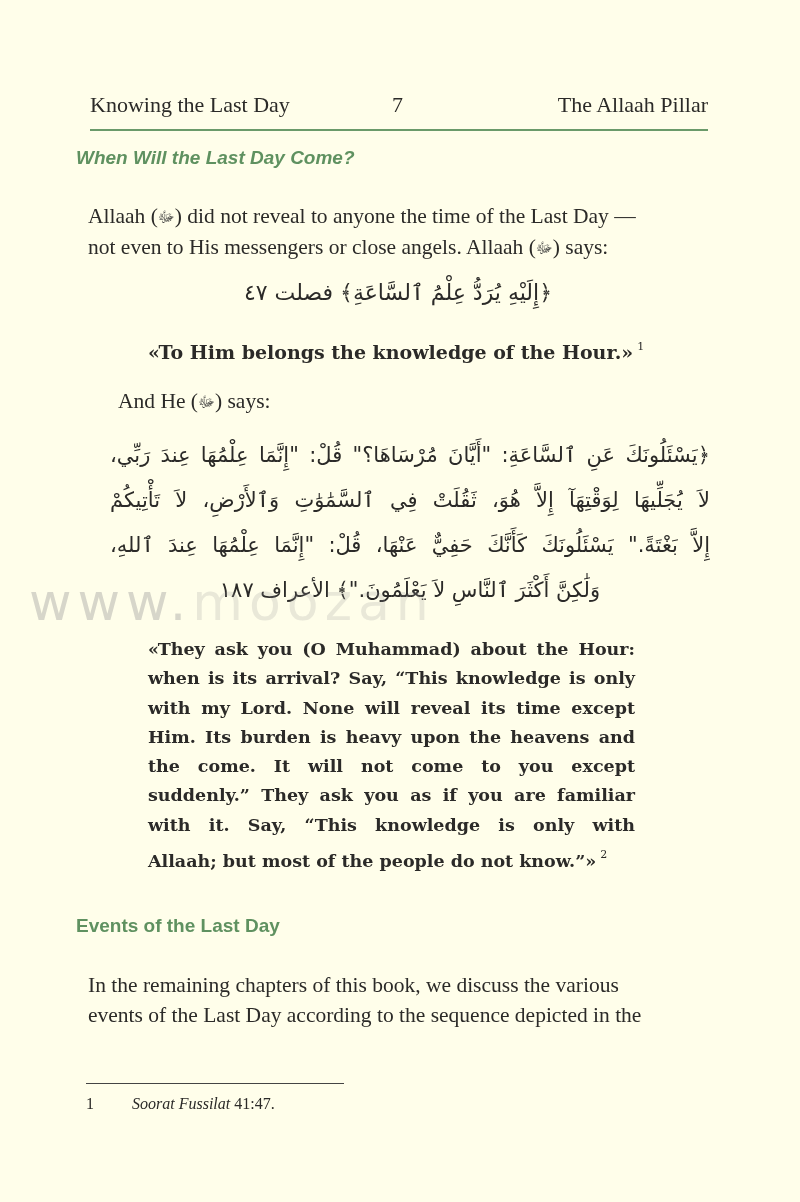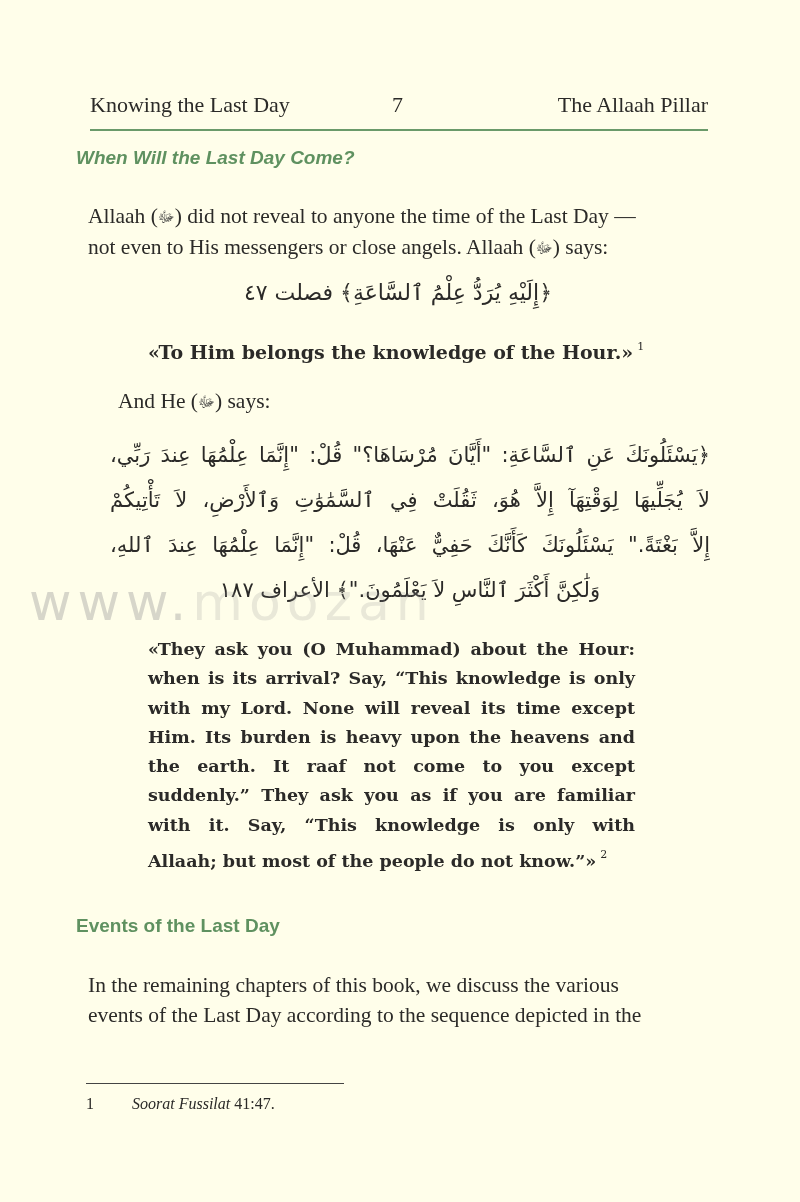--- a/index.html
+++ b/index.html
@@ -139,21 +139,21 @@
   <div class="watermark">
     <span>www.</span>
     <span style="opacity:0.55">moozan</span>
   </div>
 
   <div class="q2">
     <span class="qline">«They ask you (O Muhammad) about the Hour:</span>
     <span class="qline">when is its arrival? Say, “This knowledge is only</span>
     <span class="qline">with my Lord. None will reveal its time except</span>
     <span class="qline">Him. Its burden is heavy upon the heavens and</span>
-    <span class="qline">the earth. It raaf not come to you except</span>
+    <span class="qline">the come. It will not come to you except</span>
     <span class="qline">suddenly.” They ask you as if you are familiar</span>
     <span class="qline">with it. Say, “This knowledge is only with</span>
     <span class="qline last"><span>Allaah; but most of the people do not know.”»</span><sup class="fn">2</sup></span>
   </div>
 
   <div class="section-heading h2">Events of the Last Day</div>
 
   <div class="para p3">
     <span class="line">In the remaining chapters of this book, we discuss the various</span>
     <span class="line">events of the Last Day according to the sequence depicted in the</span>

